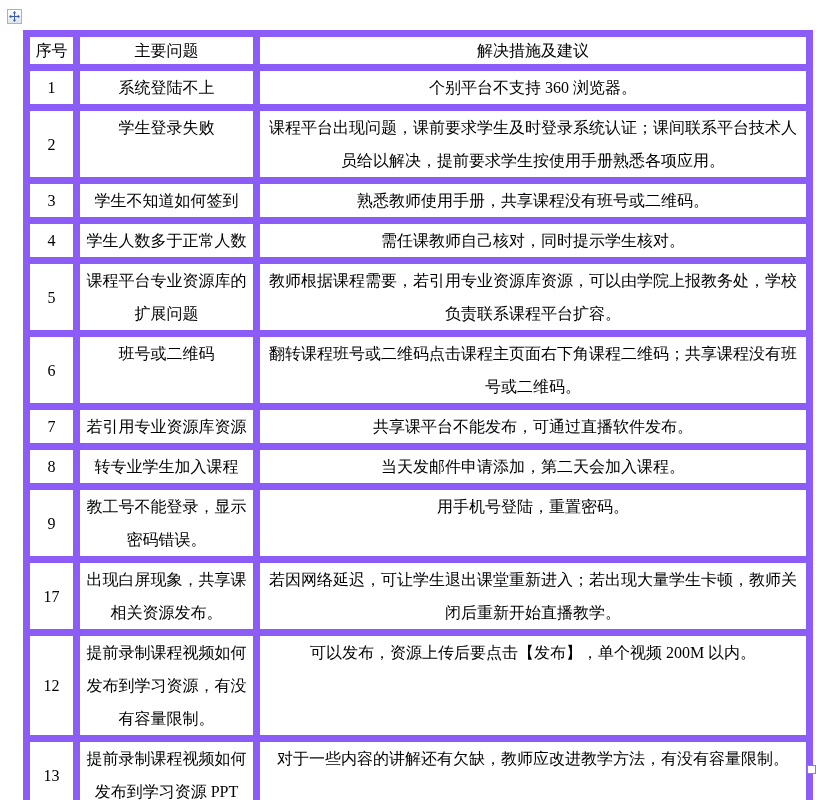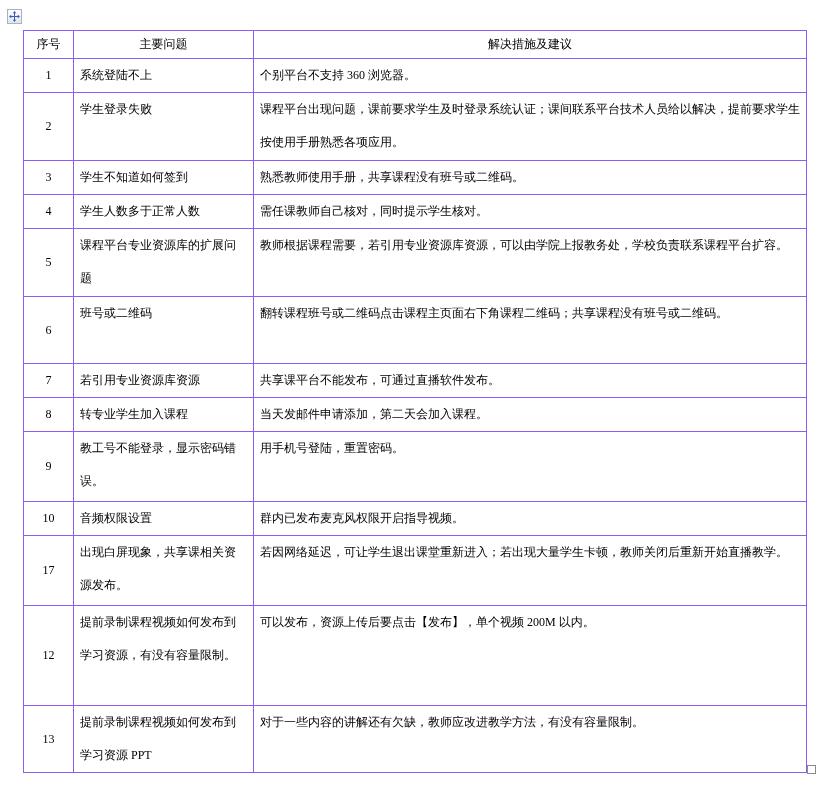--- a/index.html
+++ b/index.html
@@ -47,42 +47,42 @@
     left: 23px;
     top: 30px;
     width: 783px;
     border-collapse: collapse;
     table-layout: fixed;
   }
   .doc-table col.c-no   { width: 50px; }
   .doc-table col.c-prob { width: 180px; }
   .doc-table col.c-sol  { width: 553px; }
   .doc-table th, .doc-table td {
-    border: 1px solid #8b5cf6;
-    font-size: 12px;
+    border: 7px solid #8b5cf6;
+    font-size: 16px;
     font-weight: normal;
     line-height: 33px;
     padding: 0 6px;
     overflow: hidden;
     word-break: break-word;
   }
   .doc-table th {
     line-height: 27px;
     text-align: center;
     vertical-align: middle;
   }
   .doc-table th.th-no { text-align: center; padding: 0; }
   .doc-table td.no {
     text-align: center;
     vertical-align: middle;
     padding: 0;
   }
   .doc-table td.problem,
   .doc-table td.solution {
-    text-align: left;
+    text-align: center;
     vertical-align: top;
   }
   
   tr.h28  { height: 28px; }
   tr.h32  { height: 32px; }
   tr.h64  { height: 64px; }
   tr.h67  { height: 67px; }
   tr.h68  { height: 68px; }
   tr.h70  { height: 70px; }
   tr.h100 { height: 100px; }
@@ -155,25 +155,20 @@
     <tr class="h32">
       <td class="no">8</td>
       <td class="problem">转专业学生加入课程</td>
       <td class="solution">当天发邮件申请添加，第二天会加入课程。</td>
     </tr>
     <tr class="h70">
       <td class="no">9</td>
       <td class="problem">教工号不能登录，显示密码错误。</td>
       <td class="solution">用手机号登陆，重置密码。</td>
     </tr>
-    <tr class="h32">
-      <td class="no">10</td>
-      <td class="problem">音频权限设置</td>
-      <td class="solution">群内已发布麦克风权限开启指导视频。</td>
-    </tr>
     <tr class="h70">
       <td class="no">17</td>
       <td class="problem">出现白屏现象，共享课相关资源发布。</td>
       <td class="solution">若因网络延迟，可让学生退出课堂重新进入；若出现大量学生卡顿，教师关闭后重新开始直播教学。</td>
     </tr>
     <tr class="h100">
       <td class="no">12</td>
       <td class="problem">提前录制课程视频如何发布到学习资源，有没有容量限制。</td>
       <td class="solution">可以发布，资源上传后要点击【发布】，单个视频 200M 以内。</td>
     </tr>

